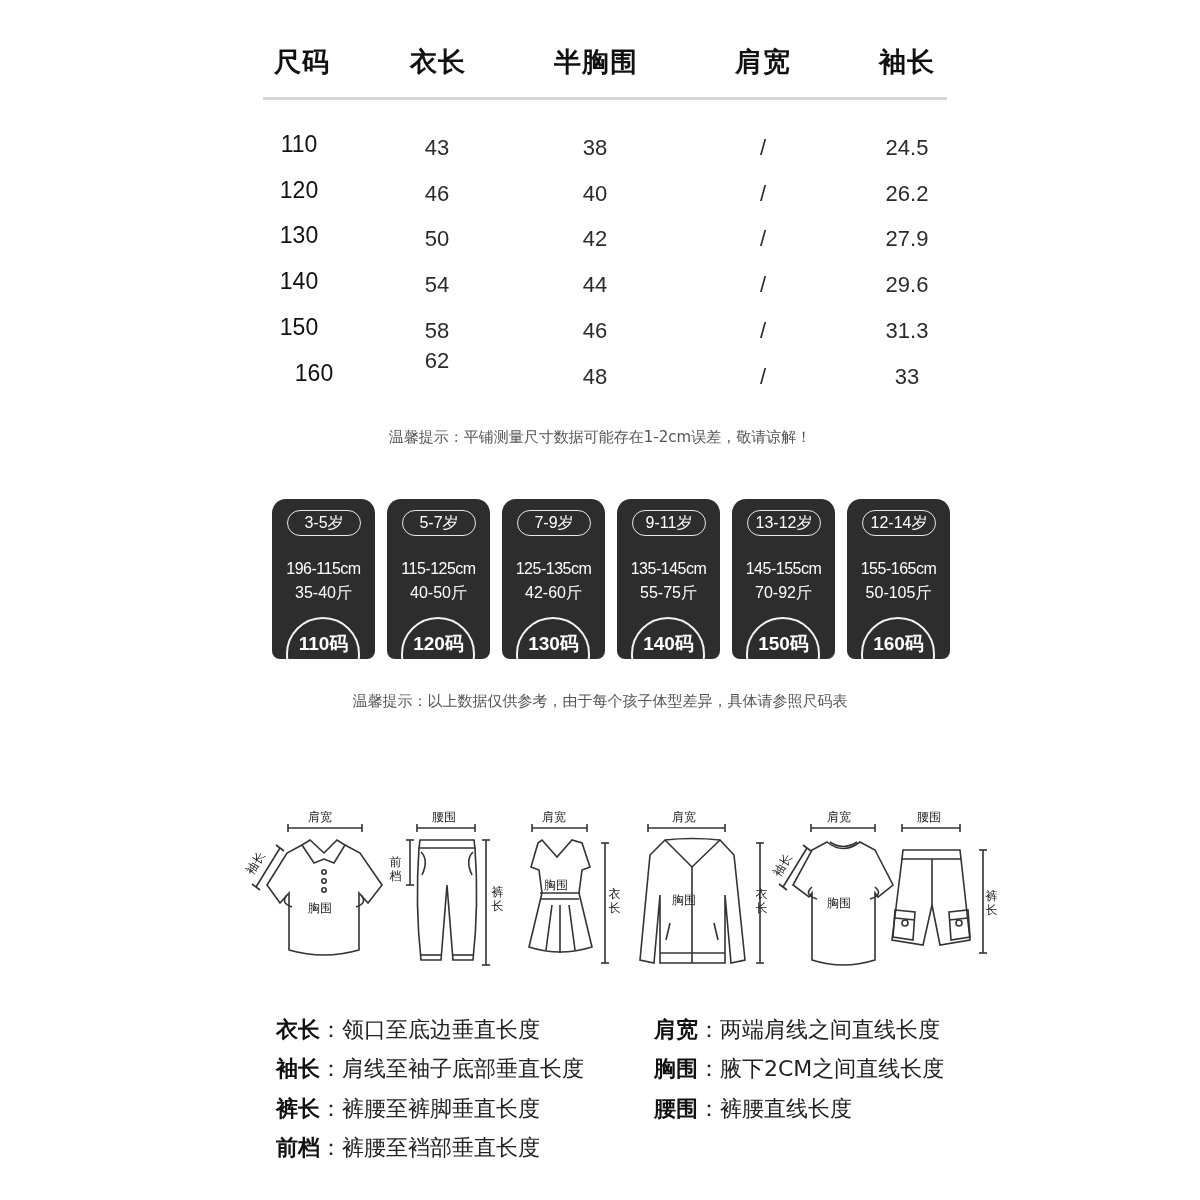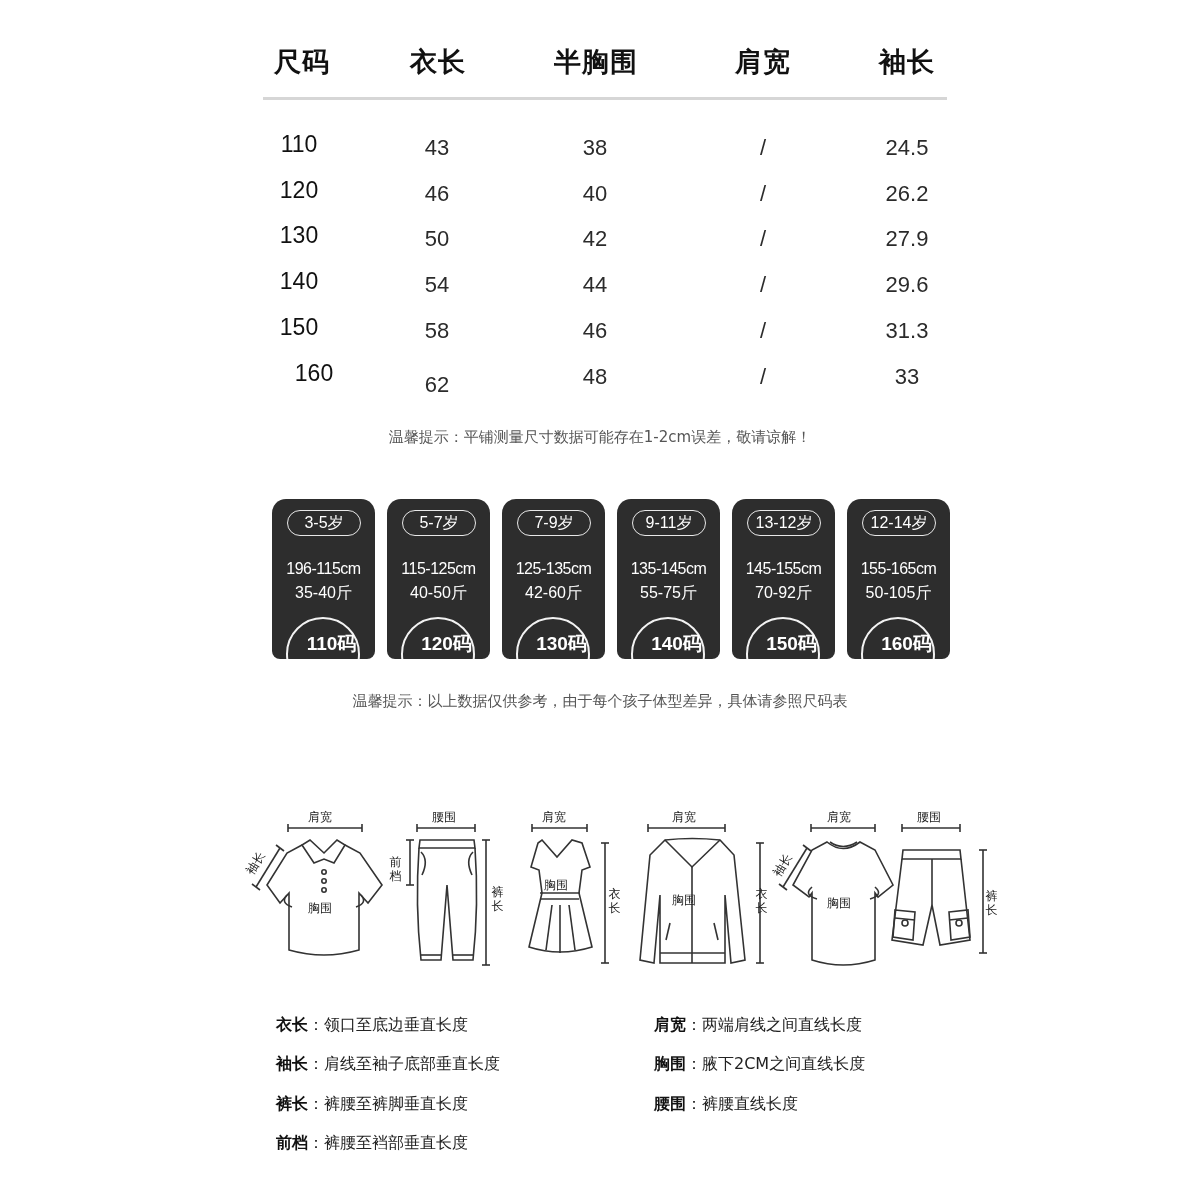--- a/index.html
+++ b/index.html
@@ -22,30 +22,30 @@
   .age-pill { position: absolute; left: 15px; top: 11px; width: 72px; height: 24px;
               border: 1.5px solid #e8e8e8; border-radius: 13px; color: #fff;
               font-size: 16px; line-height: 24px; text-align: center; font-family: "Liberation Sans", sans-serif; }
   .card-height { position: absolute; left: 0; width: 103px; top: 61px; text-align: center; color: #fff;
                  font-size: 16px; font-family: "Liberation Sans", sans-serif; white-space: nowrap; letter-spacing: -0.5px; }
   .card-weight { position: absolute; left: 0; width: 103px; top: 84px; text-align: center; color: #fff;
                  font-size: 16px; font-family: "Liberation Sans", sans-serif; white-space: nowrap; }
   .arch { position: absolute; left: 14px; top: 118px; width: 70px; height: 70px; border-radius: 50%;
           border: 2.5px solid #f2f2f2; background: #2d2d2d; }
   .card-size { position: absolute; left: 0; width: 103px; top: 132px; text-align: center; color: #fff;
-               font-size: 19px; font-weight: bold; font-family: "Liberation Sans", sans-serif; padding-left: 8px; }
+               font-size: 19px; font-weight: bold; font-family: "Liberation Sans", sans-serif; }
 
   
   .diagram { position: absolute; top: 815px; }
   .diagram svg { display: block; }
   .dlabel { position: absolute; font-size: 12px; color: #222; white-space: nowrap; }
   .vlabel { position: absolute; font-size: 12px; color: #222; width: 13px; line-height: 14px; text-align: center; }
 
   
-  .def { position: absolute; font-size: 16px; color: #222; white-space: nowrap; }
+  .def { position: absolute; font-size: 22px; color: #222; white-space: nowrap; }
   .def .term { font-weight: bold; color: #111; }
 </style>
 </head>
 <body>
 
 <div>
   <span class="th" style="left:302px">尺码</span>
   <span class="th" style="left:438px">衣长</span>
   <span class="th" style="left:596px">半胸围</span>
   <span class="th" style="left:763px">肩宽</span>
@@ -82,21 +82,21 @@
   </div>
   <div>
     <span class="td size" style="left:299px;top:314px">150</span>
     <span class="td" style="left:437px;top:318px">58</span>
     <span class="td" style="left:595px;top:318px">46</span>
     <span class="td" style="left:763px;top:318px">/</span>
     <span class="td" style="left:907px;top:318px">31.3</span>
   </div>
   <div>
     <span class="td size" style="left:314px;top:360px">160</span>
-    <span class="td" style="left:437px;top:372px">62</span>
+    <span class="td" style="left:437px;top:348px">62</span>
     <span class="td" style="left:595px;top:364px">48</span>
     <span class="td" style="left:763px;top:364px">/</span>
     <span class="td" style="left:907px;top:364px">33</span>
   </div>
 </div>
 
 <div class="note" style="top:428px">温馨提示：平铺测量尺寸数据可能存在1-2cm误差，敬请谅解！</div>
 
 <div>
   <div class="card" style="left:272px">

